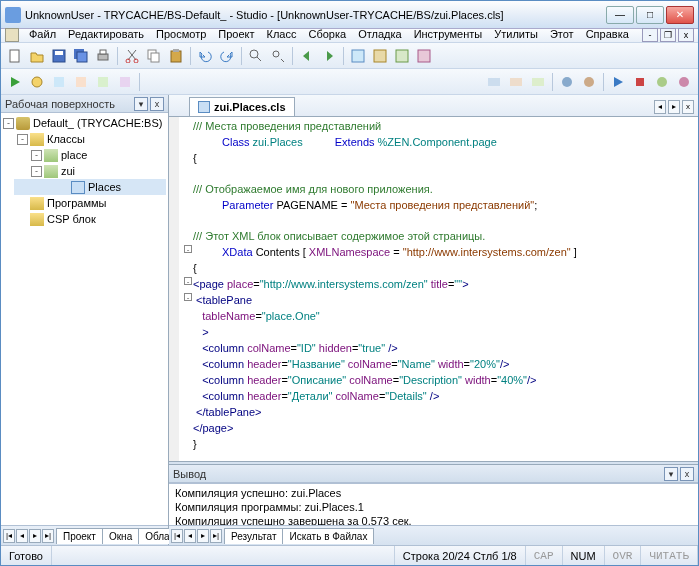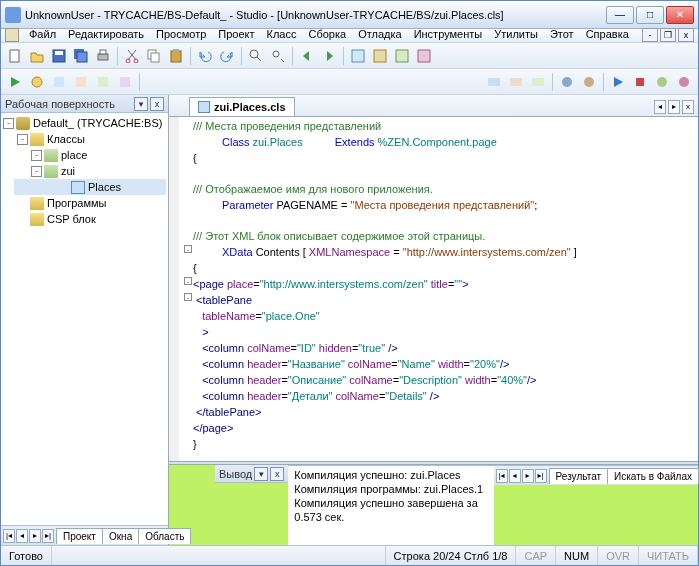--- a/index.html
+++ b/index.html
@@ -47,27 +47,27 @@
 .editor { flex: 1; overflow: auto; background: #fff; padding: 2px 4px 2px 14px; font-family: 'Courier New', monospace; font-size: 12px; line-height: 15px; white-space: pre; color: #000; border-left: 10px solid #f0f0f0; position: relative; }
 .editor .gutter { position: absolute; left: -10px; top: 0; width: 10px; background: #f0f0f0; height: 100%; }
 .c-cmt { color: #2e7a2e; }
 .c-kw { color: #0000c8; margin-left: 29px; }
 .c-cls { color: #008080; }
 .c-str { color: #8b3a00; }
 .c-attr { color: #7a0e7a; }
 .c-tag { color: #000080; }
 .c-av { color: #008080; }
 .splitter { height: 4px; background: #d6e2f0; border-top: 1px solid #9ab; border-bottom: 1px solid #9ab; cursor: row-resize; }
-.output { height: 80px; display: flex; flex-direction: row; margin-left: 46px; }
+.output { height: 80px; display: flex; flex-direction: column; }
 .outbody { flex: 1; background: #fff; padding: 2px 6px; font-family: 'Courier New', monospace; font-size: 12px; line-height: 14px; overflow: auto; border-top: 1px solid #b0c0d4; }
 .outtabs { height: 20px; display: flex; align-items: center; background: linear-gradient(#e8eff8,#d6e2f0); border-top: 1px solid #b0c0d4; }
 .statusbar { height: 20px; background: linear-gradient(#f4f7fc,#dfe8f3); display: flex; align-items: center; border-top: 1px solid #b0c0d4; font-size: 10px; }
 .statusbar .cell { padding: 0 8px; border-right: 1px solid #c3d1e2; height: 100%; display: flex; align-items: center; }
 .statusbar .flex { flex: 1; }
-.statusbar .dim { color: #999; }
+.statusbar .dim { color: #999; font-family: Liberation Mono, monospace; }
 .gm { position:absolute; left:-9px; width:8px; height:8px; border:1px solid #888; background:#fff; font-size:8px; line-height:7px; text-align:center; color:#555;}
 </style>
 </head>
 <body>
 
 <div class="window">
 
   <div class="titlebar">
     <div class="appicon"></div>
     <div class="title">UnknownUser - TRYCACHE/BS-Default_ - Studio - [UnknownUser-TRYCACHE/BS/zui.Places.cls]</div>

